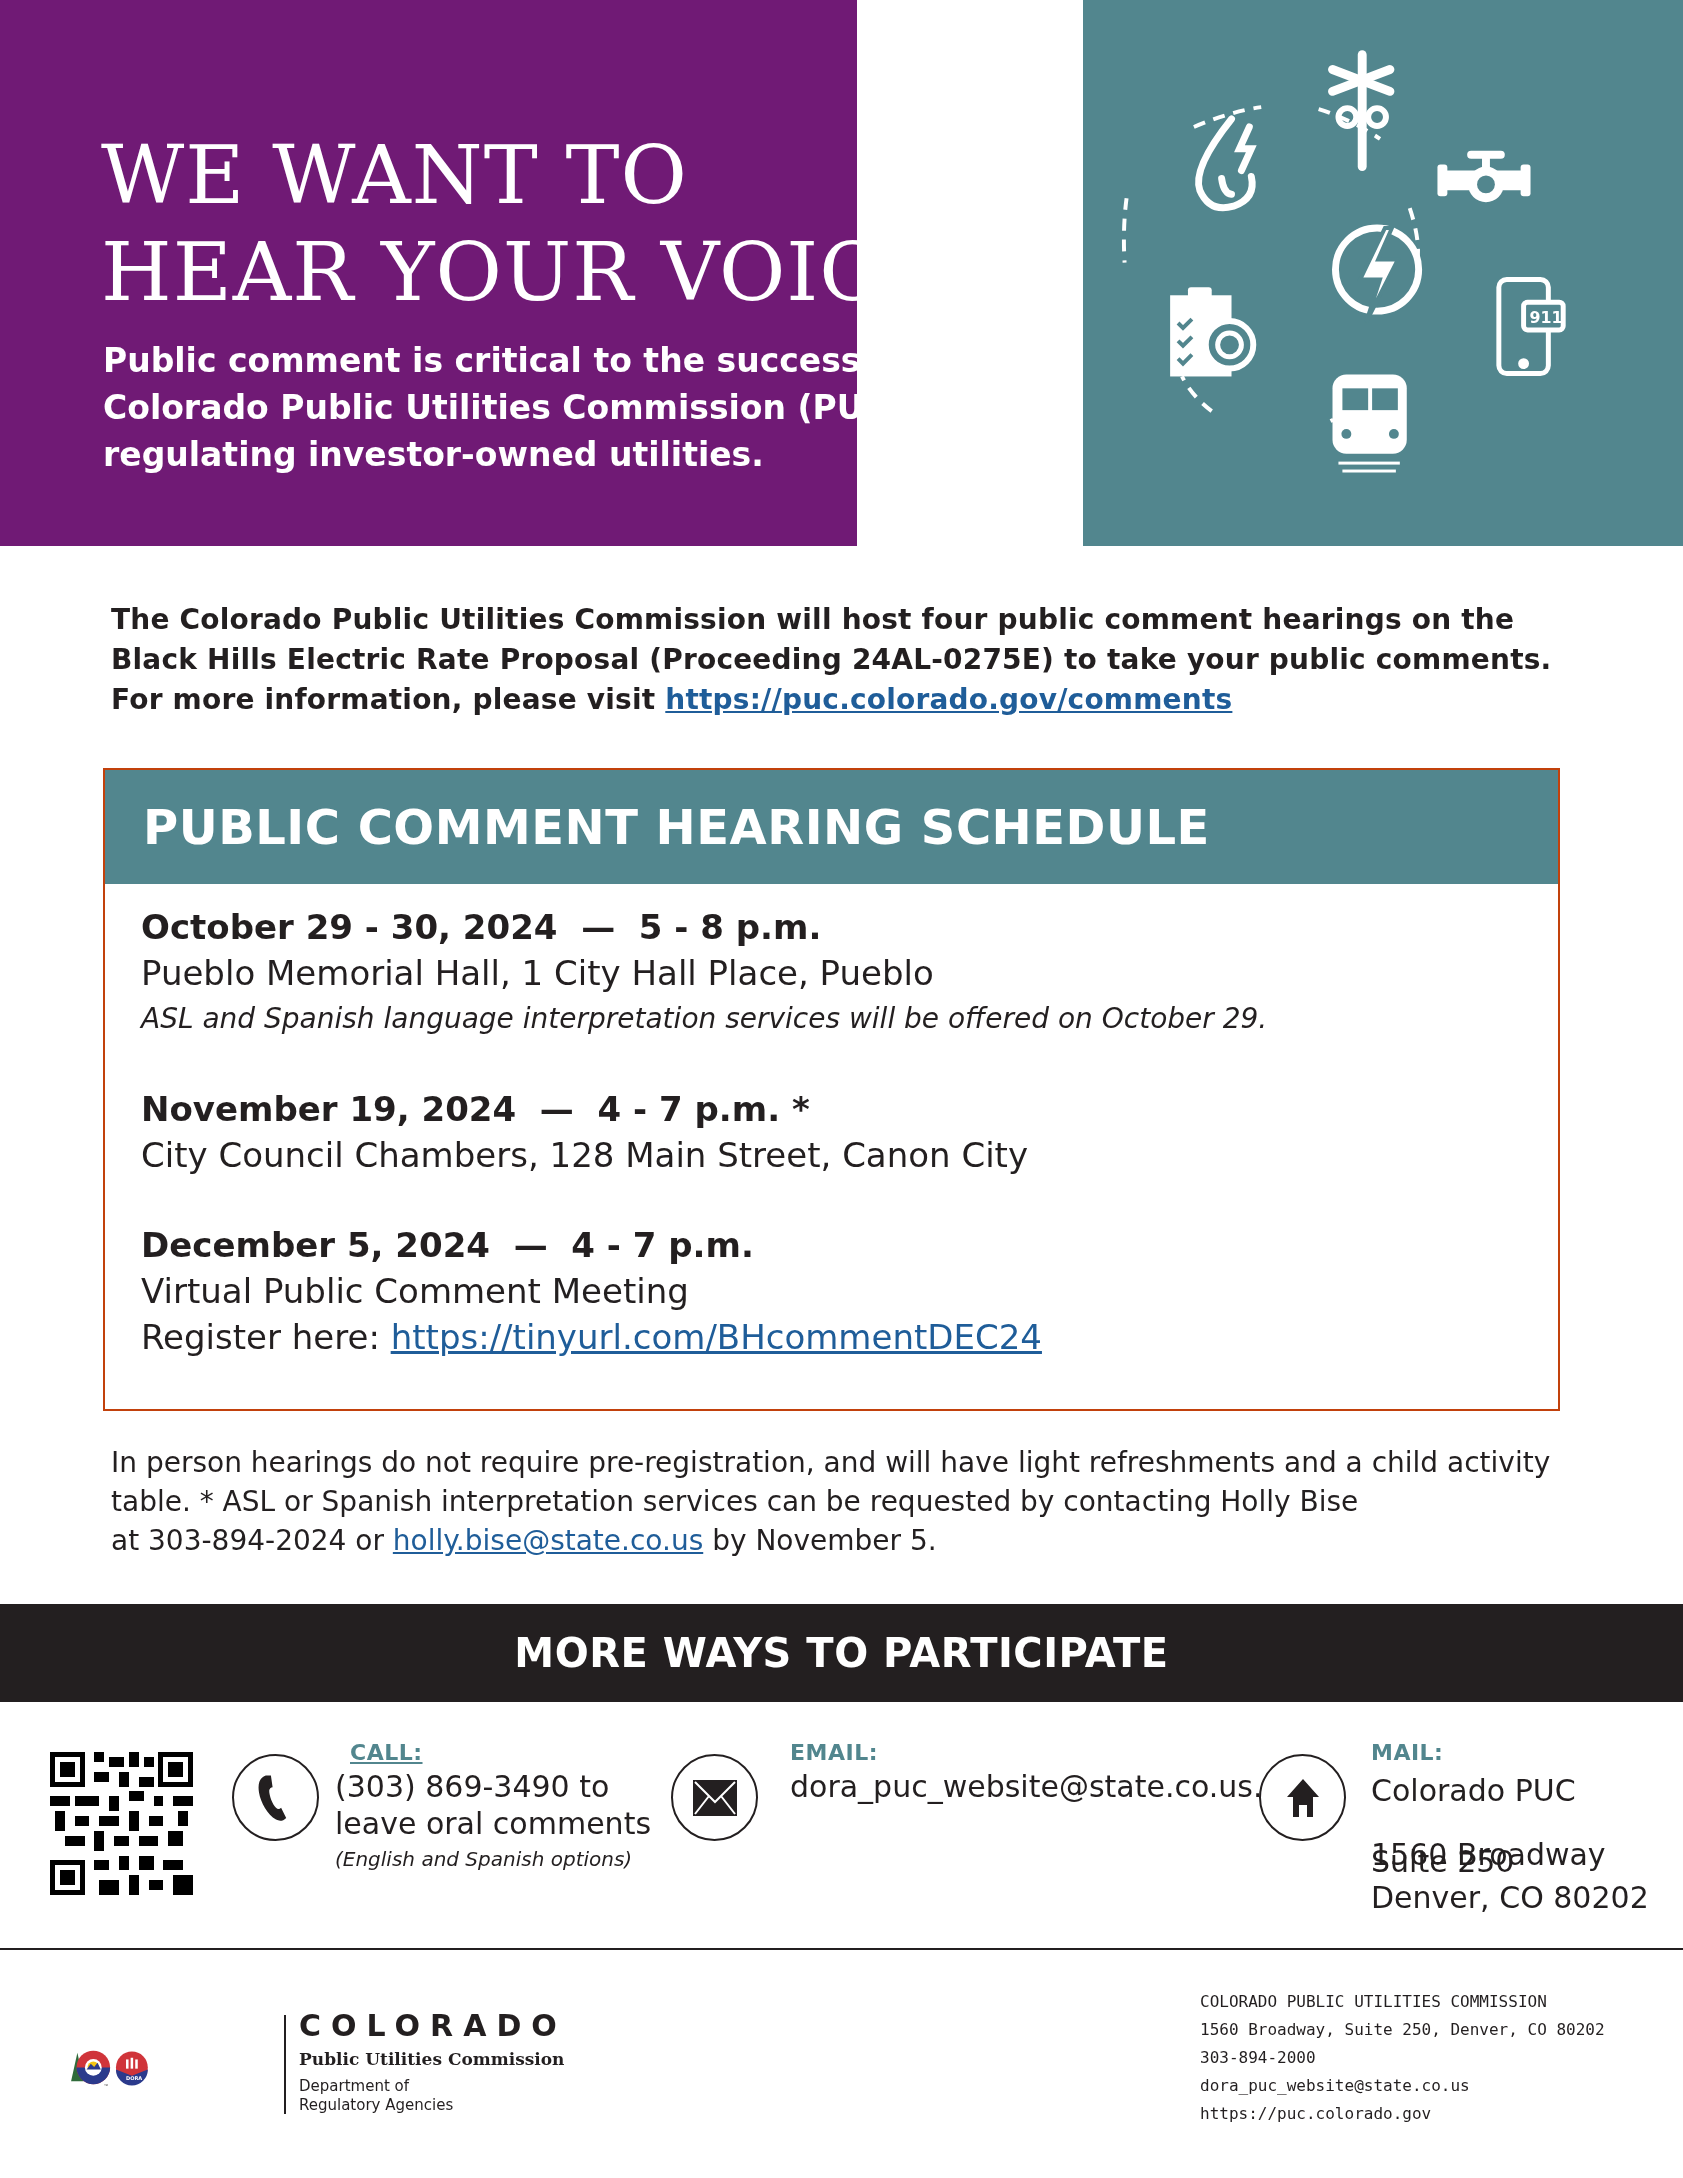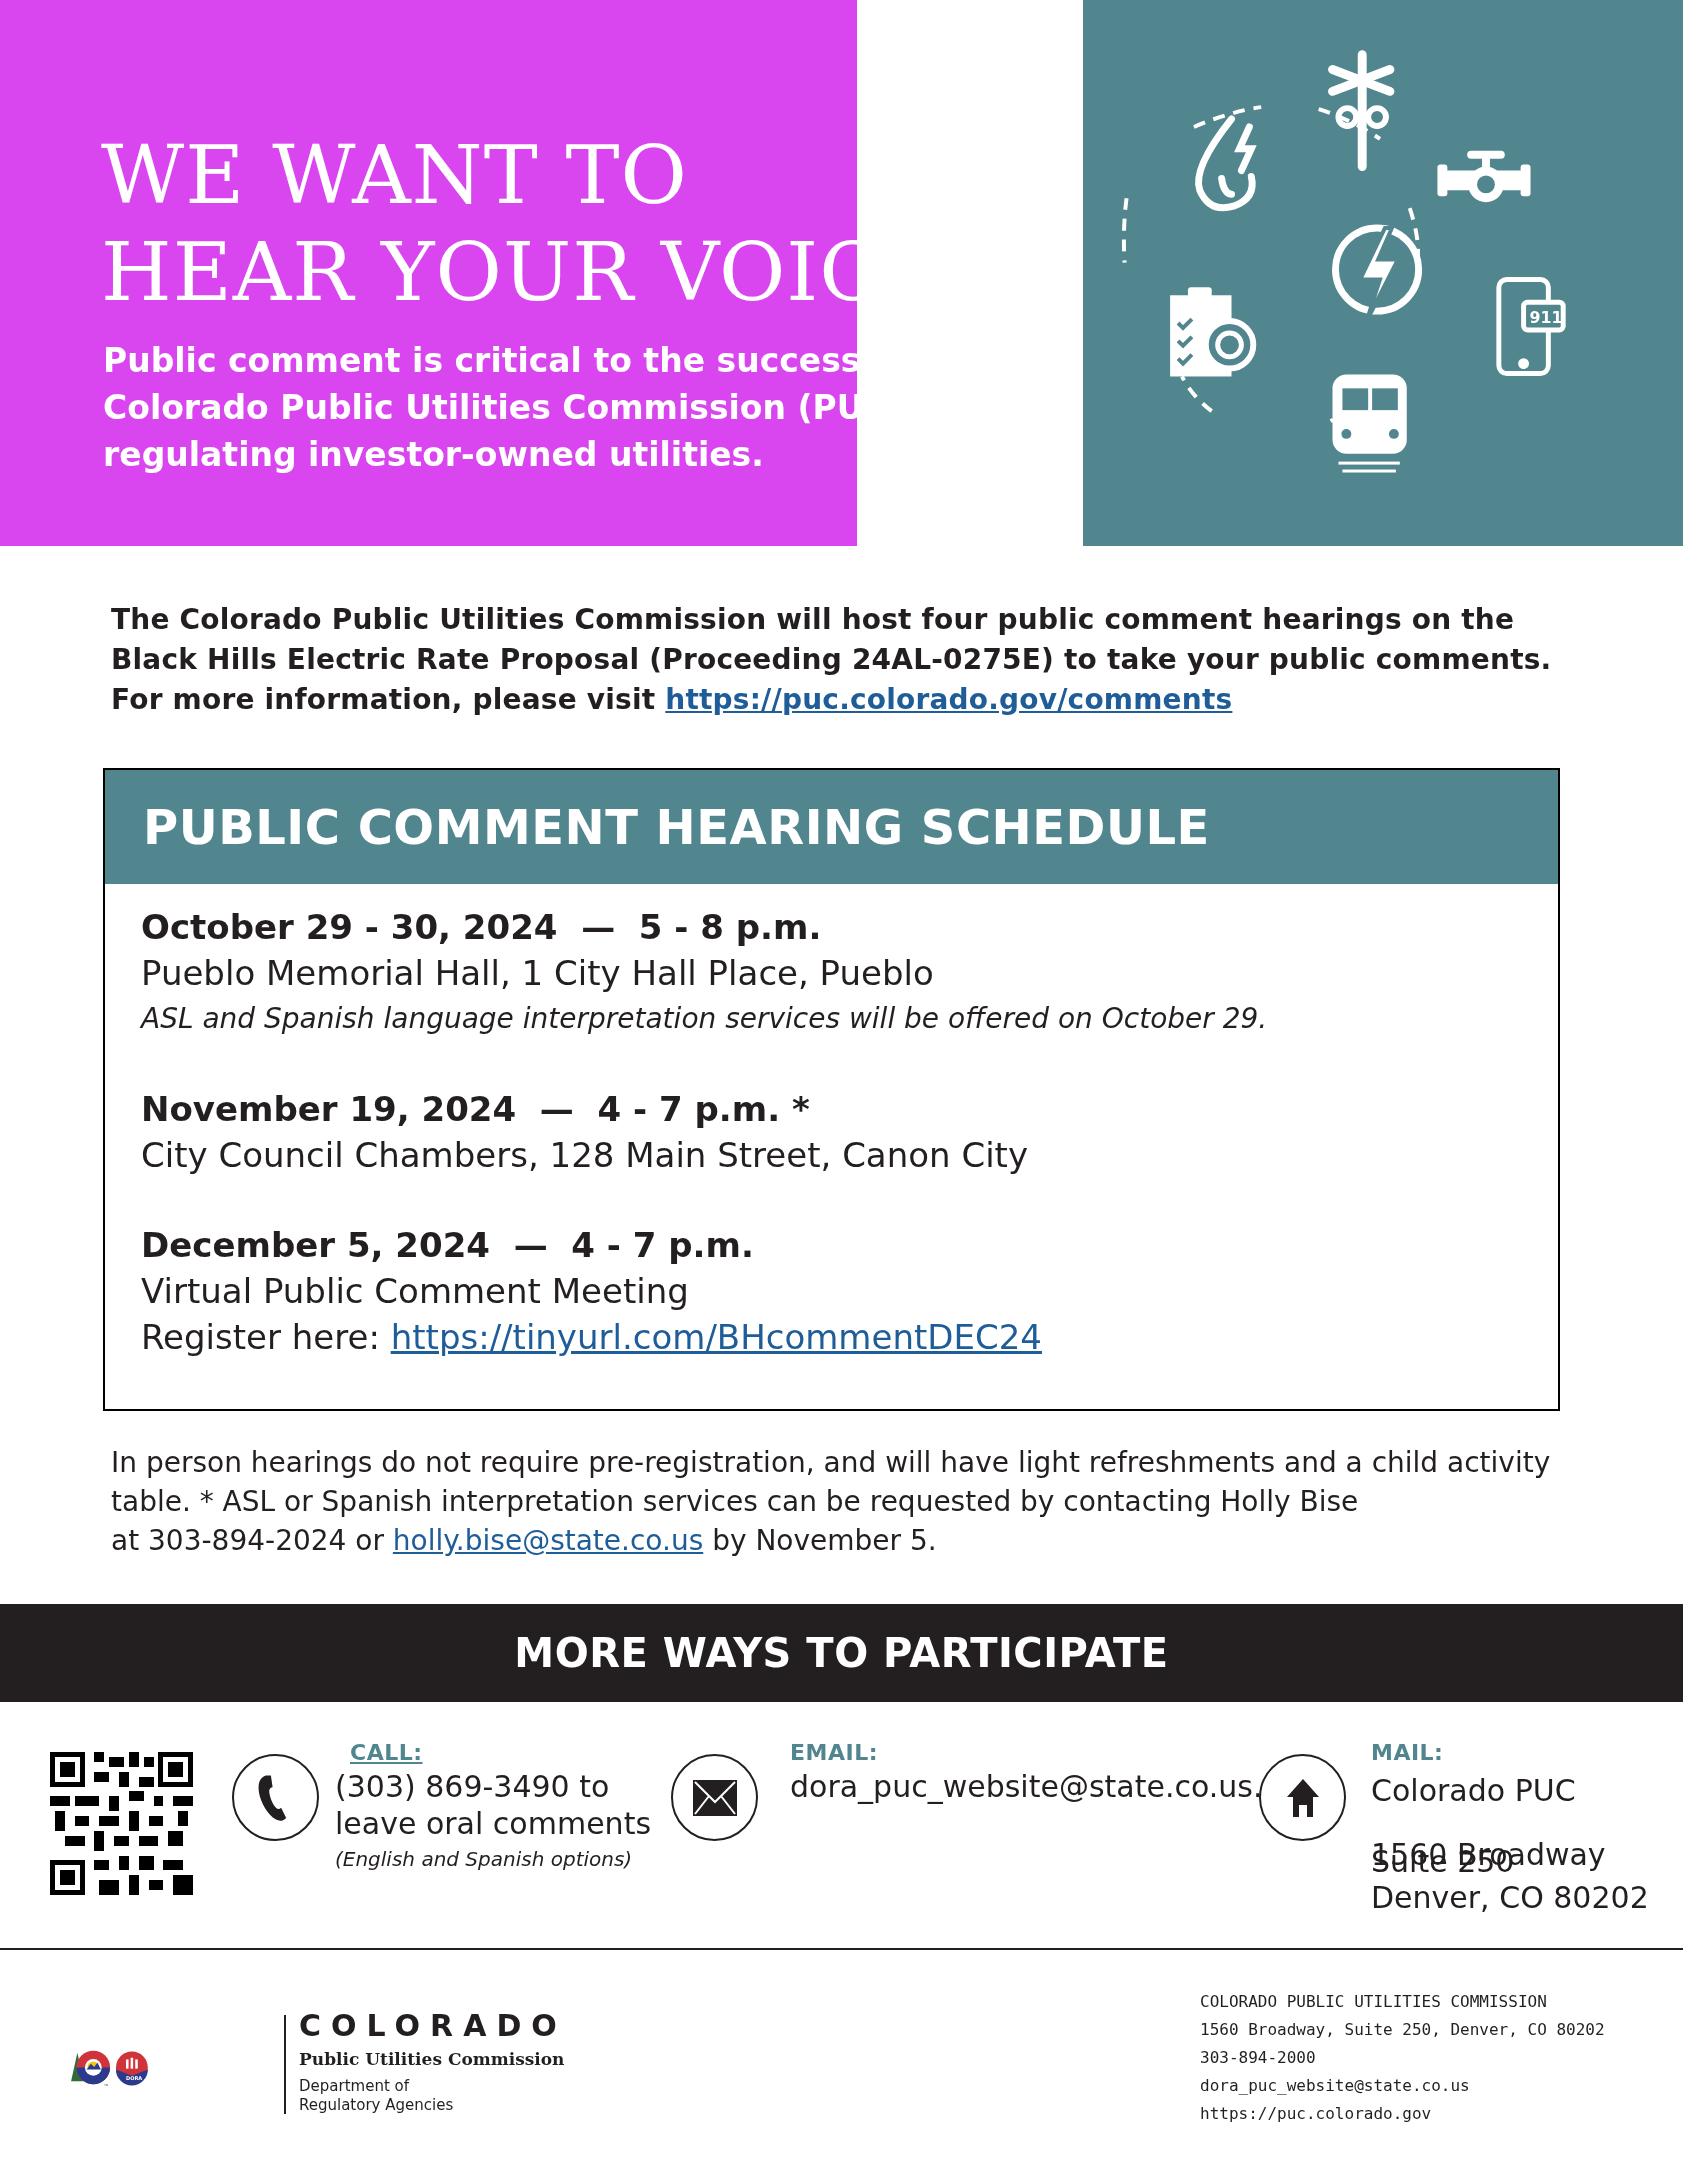--- a/index.html
+++ b/index.html
@@ -1,31 +1,31 @@
 <!DOCTYPE html>
 <html><head>
 <meta charset="utf-8">
 <style>
   * { box-sizing: border-box; margin: 0; padding: 0; }
   html, body { width: 1683px; height: 2178px; background: #ffffff; overflow: hidden; }
   body { position: relative; font-family: "DejaVu Sans", sans-serif; color: #231f20; }
 
-  .hero-left { position: absolute; left: 0; top: 0; width: 857px; height: 546px; background: #d946ef; text-decoration: underline; }
+  .hero-left { position: absolute; left: 0; top: 0; width: 857px; height: 546px; background: #701a75; text-decoration: underline; }
   .hero-right { position: absolute; left: 1083px; top: 0; width: 600px; height: 546px; background: #52868e; }
 
   .hero-title { position: absolute; left: 101px; top: 127px; color: #fff; font-family: "DejaVu Serif", serif; font-size: 81px; line-height: 97px; font-weight: normal; letter-spacing: 1px; }
   .hero-title .line { display: block; white-space: nowrap; }
   .hero-sub { position: absolute; left: 103px; top: 337px; width: 891px; color: #fff; font-family: "DejaVu Sans", sans-serif; font-weight: bold; font-size: 33px; line-height: 47px; }
 
   .utility-graphic { position: absolute; left: 1083px; top: 0; width: 600px; height: 546px; }
 
   .intro { position: absolute; left: 111px; top: 600px; width: 1485px; font-family: "DejaVu Sans", sans-serif; font-weight: bold; font-size: 28px; line-height: 40px; color: #231f20; letter-spacing: 0.2px; }
   .intro a, .link { color: #1f5d99; text-decoration: underline; }
 
-  .schedule-box { position: absolute; left: 103px; top: 768px; width: 1457px; height: 643px; border: 2px solid #000000; background: #fff; }
+  .schedule-box { position: absolute; left: 103px; top: 768px; width: 1457px; height: 643px; border: 2px solid #c2410c; background: #fff; }
   .schedule-header { height: 114px; background: #52868e; display: flex; align-items: center; padding-left: 38px; }
   .schedule-header h2 { color: #fff; font-family: "DejaVu Sans", sans-serif; font-weight: bold; font-size: 48px; letter-spacing: 0.5px; }
   .schedule-body { padding: 20px 0 0 36px; }
   .event { margin-bottom: 44px; }
   .event-date { font-family: "DejaVu Sans", sans-serif; font-weight: bold; font-size: 34px; line-height: 46px; white-space: pre; }
   .event-line { font-size: 34px; line-height: 46px; white-space: nowrap; }
   .event-note { font-style: italic; font-size: 28px; line-height: 46px; white-space: nowrap; }
 
   .notes { position: absolute; left: 111px; top: 1443px; width: 1485px; font-size: 28px; line-height: 39px; color: #231f20; }
 

